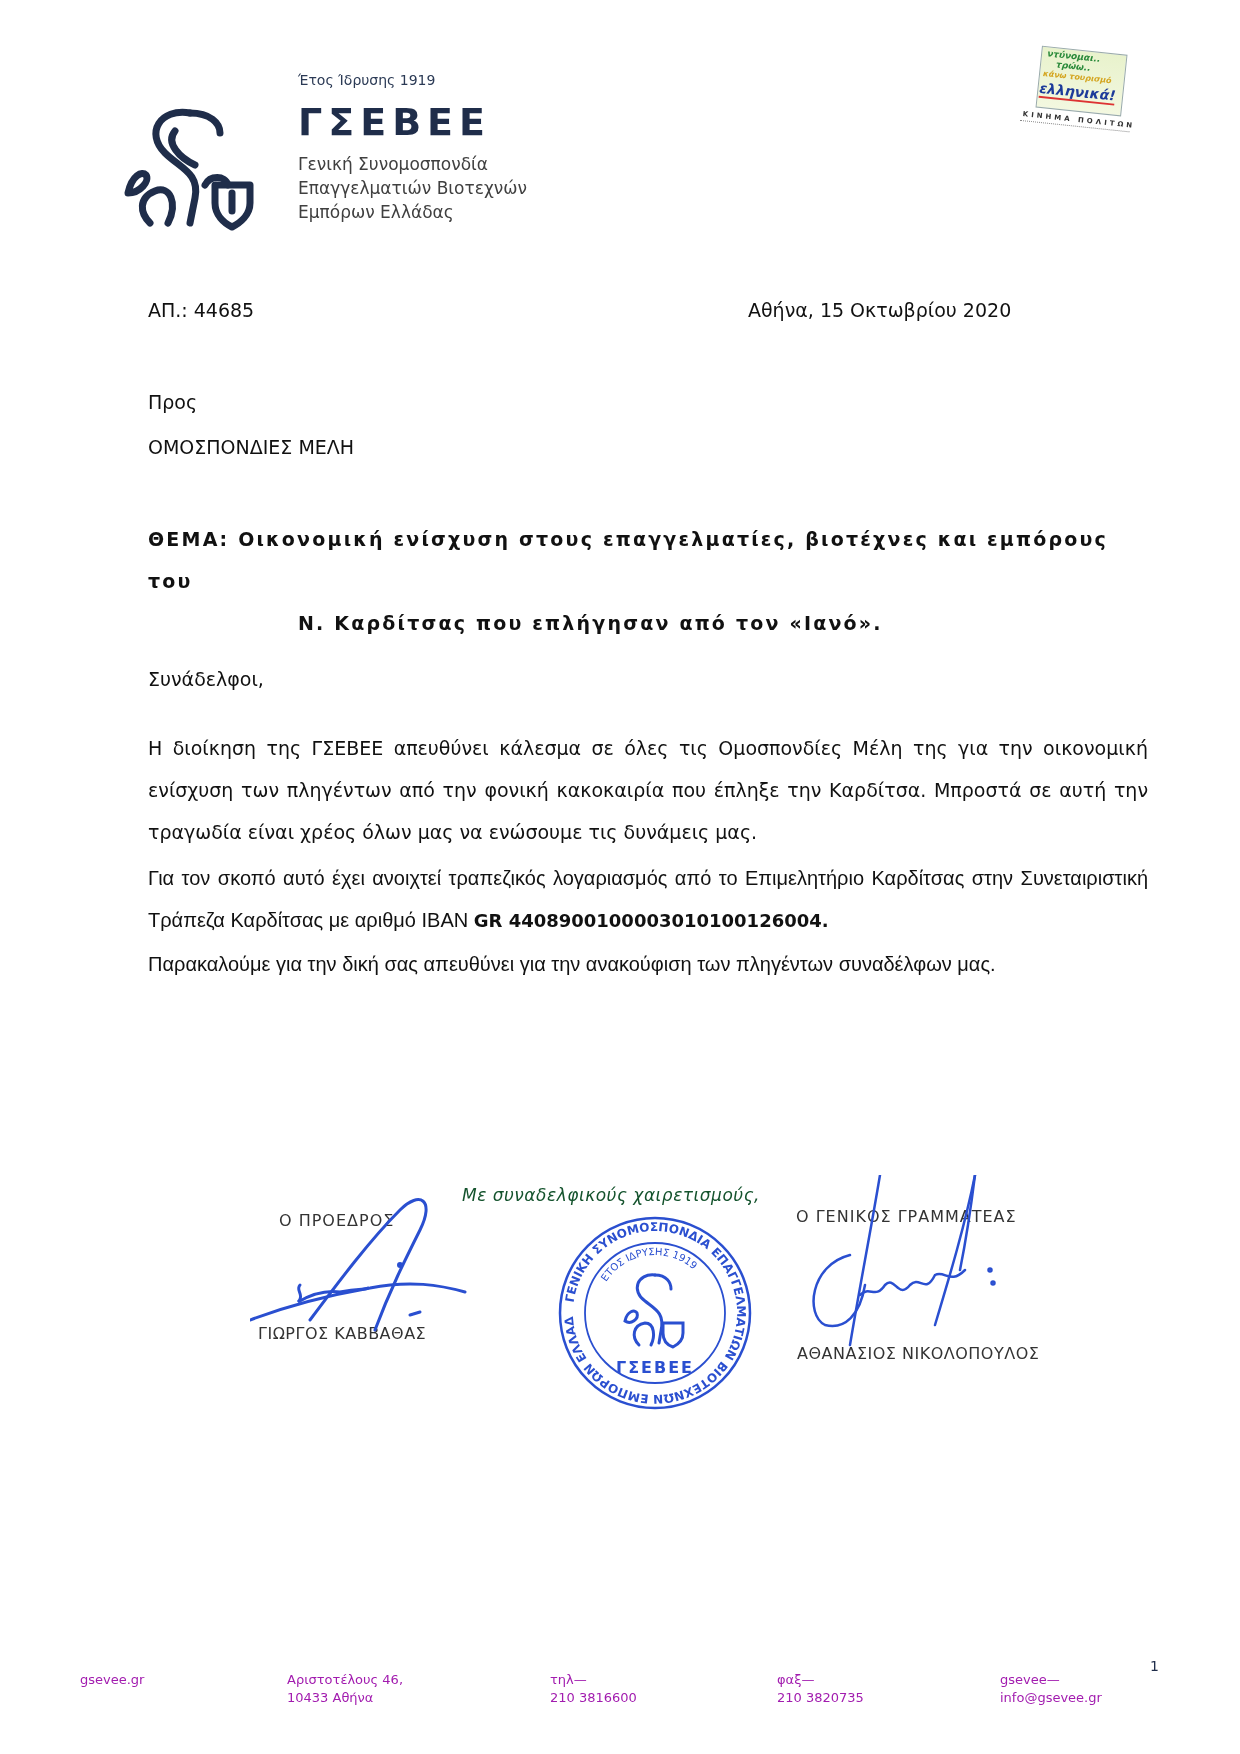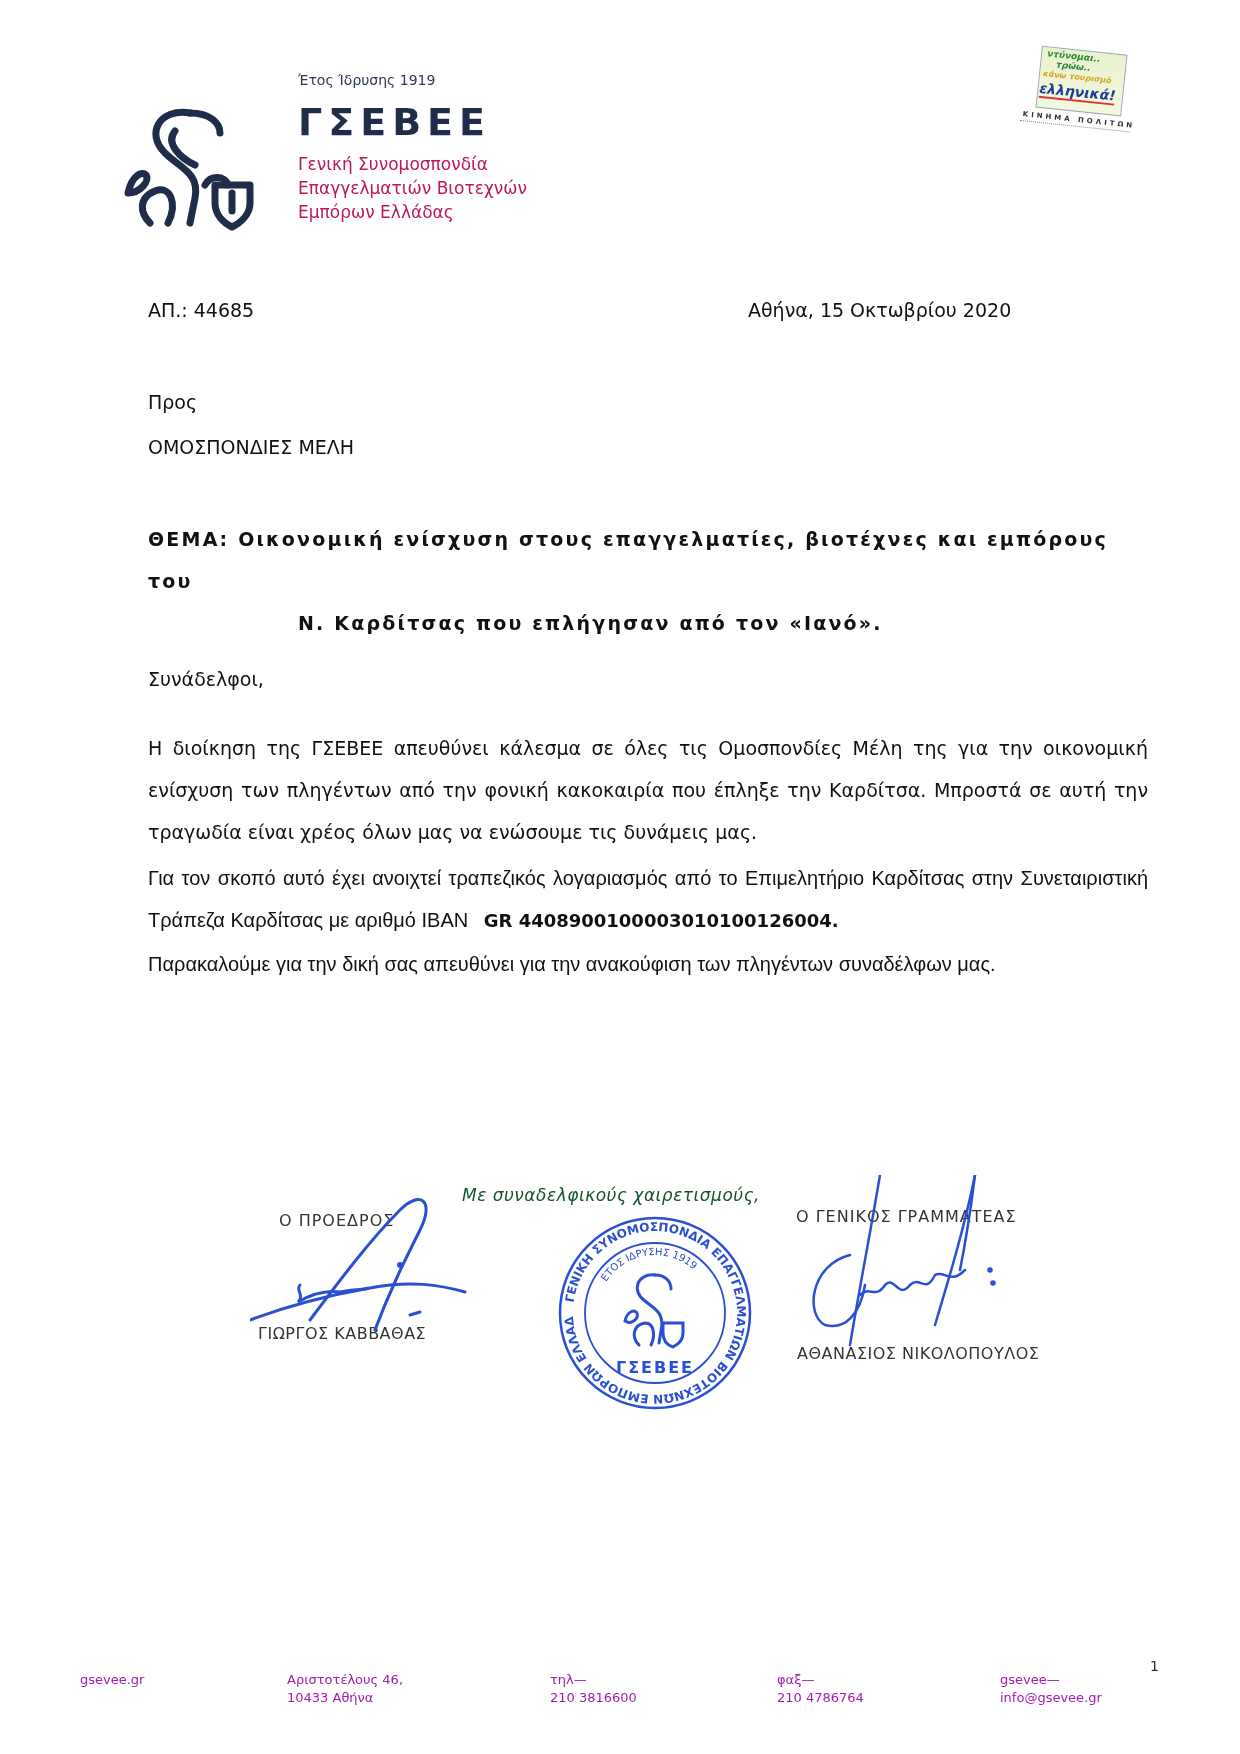--- a/index.html
+++ b/index.html
@@ -3,21 +3,21 @@
 <meta charset="utf-8">
 <style>
   html, body { margin: 0; padding: 0; background: #ffffff; }
   body { width: 1240px; height: 1754px; position: relative; overflow: hidden; font-family: "DejaVu Sans", sans-serif; color: #111; }
   .abs { position: absolute; }
 
   
   .logo-mark { left: 120px; top: 103px; width: 140px; height: 130px; }
   .founded { left: 298px; top: 72px; font-size: 14px; color: #2b3a55; }
   .brand { left: 298px; top: 100px; font-size: 38px; font-weight: bold; color: #1f2d4a; letter-spacing: 6px; }
-  .brand-sub { left: 298px; top: 152px; font-size: 17px; color: #be185d; line-height: 24px; }
+  .brand-sub { left: 298px; top: 152px; font-size: 17px; color: #404040; line-height: 24px; }
   .badge { left: 1015px; top: 48px; width: 130px; height: 95px; transform: rotate(6deg); }
   .badge-box { position: absolute; left: 22px; top: 2px; width: 84px; height: 60px; border: 1px solid #9aa; background: linear-gradient(#e8f2cc, #f3f8e0); }
   .badge-l1 { position:absolute; left: 28px; top: 4px; font-size: 9px; font-weight: bold; color: #2a8a3a; font-style: italic; }
   .badge-l2 { position:absolute; left: 38px; top: 14px; font-size: 9px; font-weight: bold; color: #2a8a3a; font-style: italic; }
   .badge-l3 { position:absolute; left: 26px; top: 25px; font-size: 8px; font-weight: bold; color: #d4a520; font-style: italic; }
   .badge-l4 { position:absolute; left: 24px; top: 36px; font-size: 14px; font-weight: bold; color: #1d3b9a; font-style: italic; border-bottom: 2px solid #d33; }
   .badge-l5 { position:absolute; left: 10px; top: 68px; font-size: 7px; font-weight: bold; color: #333; letter-spacing: 3px; }
   .badge-l6 { position:absolute; left: 8px; top: 78px; width: 110px; height: 3px; border-top: 1px dotted #888; }
 
   
@@ -26,21 +26,21 @@
   .date { left: 748px; top: 299px; }
   .to1 { left: 148px; top: 391px; }
   .to2 { left: 148px; top: 436px; }
   .subject { left: 148px; top: 518px; width: 1000px; font-size: 19px; font-weight: bold; letter-spacing: 2.2px; line-height: 42px; }
   .subject .l2 { display: block; padding-left: 150px; }
   .greeting { left: 148px; top: 668px; }
   .para { left: 148px; width: 1000px; font-size: 19px; line-height: 42px; text-align: justify; }
   .p1 { top: 727px; }
   .p2 { top: 857px; font-family: "Liberation Sans", sans-serif; font-size: 20px; }
   .p3 { top: 943px; font-family: "Liberation Sans", sans-serif; font-size: 20px; }
-  .iban { font-weight: bold; font-family: "DejaVu Sans", sans-serif; font-size: 18px; margin-left: 10px; }
+  .iban { font-weight: bold; font-family: "DejaVu Sans", sans-serif; font-size: 18px; }
 
   
   .closing { left: 462px; top: 1185px; font-size: 17px; font-style: italic; color: #14532d; letter-spacing: 0.5px; }
   .role-left { left: 279px; top: 1211px; font-size: 16px; color: #333; letter-spacing: 1px; }
   .name-left { left: 258px; top: 1324px; font-size: 16px; color: #333; letter-spacing: 0.5px; }
   .role-right { left: 796px; top: 1207px; font-size: 16px; color: #333; letter-spacing: 1px; }
   .name-right { left: 797px; top: 1320px; font-size: 16px; color: #333; letter-spacing: 0.5px; margin-top: 24px; }
   .sig { pointer-events: none; }
   .sig-left { left: 250px; top: 1180px; width: 240px; height: 160px; }
   .sig-right { left: 800px; top: 1175px; width: 240px; height: 200px; }
@@ -163,19 +163,19 @@
 <div class="abs foot f-addr">
   <div>Αριστοτέλους 46,</div>
   <div>10433 Αθήνα</div>
 </div>
 <div class="abs foot f-tel">
   <div>τηλ—</div>
   <div>210 3816600</div>
 </div>
 <div class="abs foot f-fax">
   <div>φαξ—</div>
-  <div>210 4786764</div>
+  <div>210 3820735</div>
 </div>
 <div class="abs foot f-mail">
   <div>gsevee—</div>
   <div>info@gsevee.gr</div>
 </div>
 <div class="abs page-num">1</div>
 
 </body></html>

